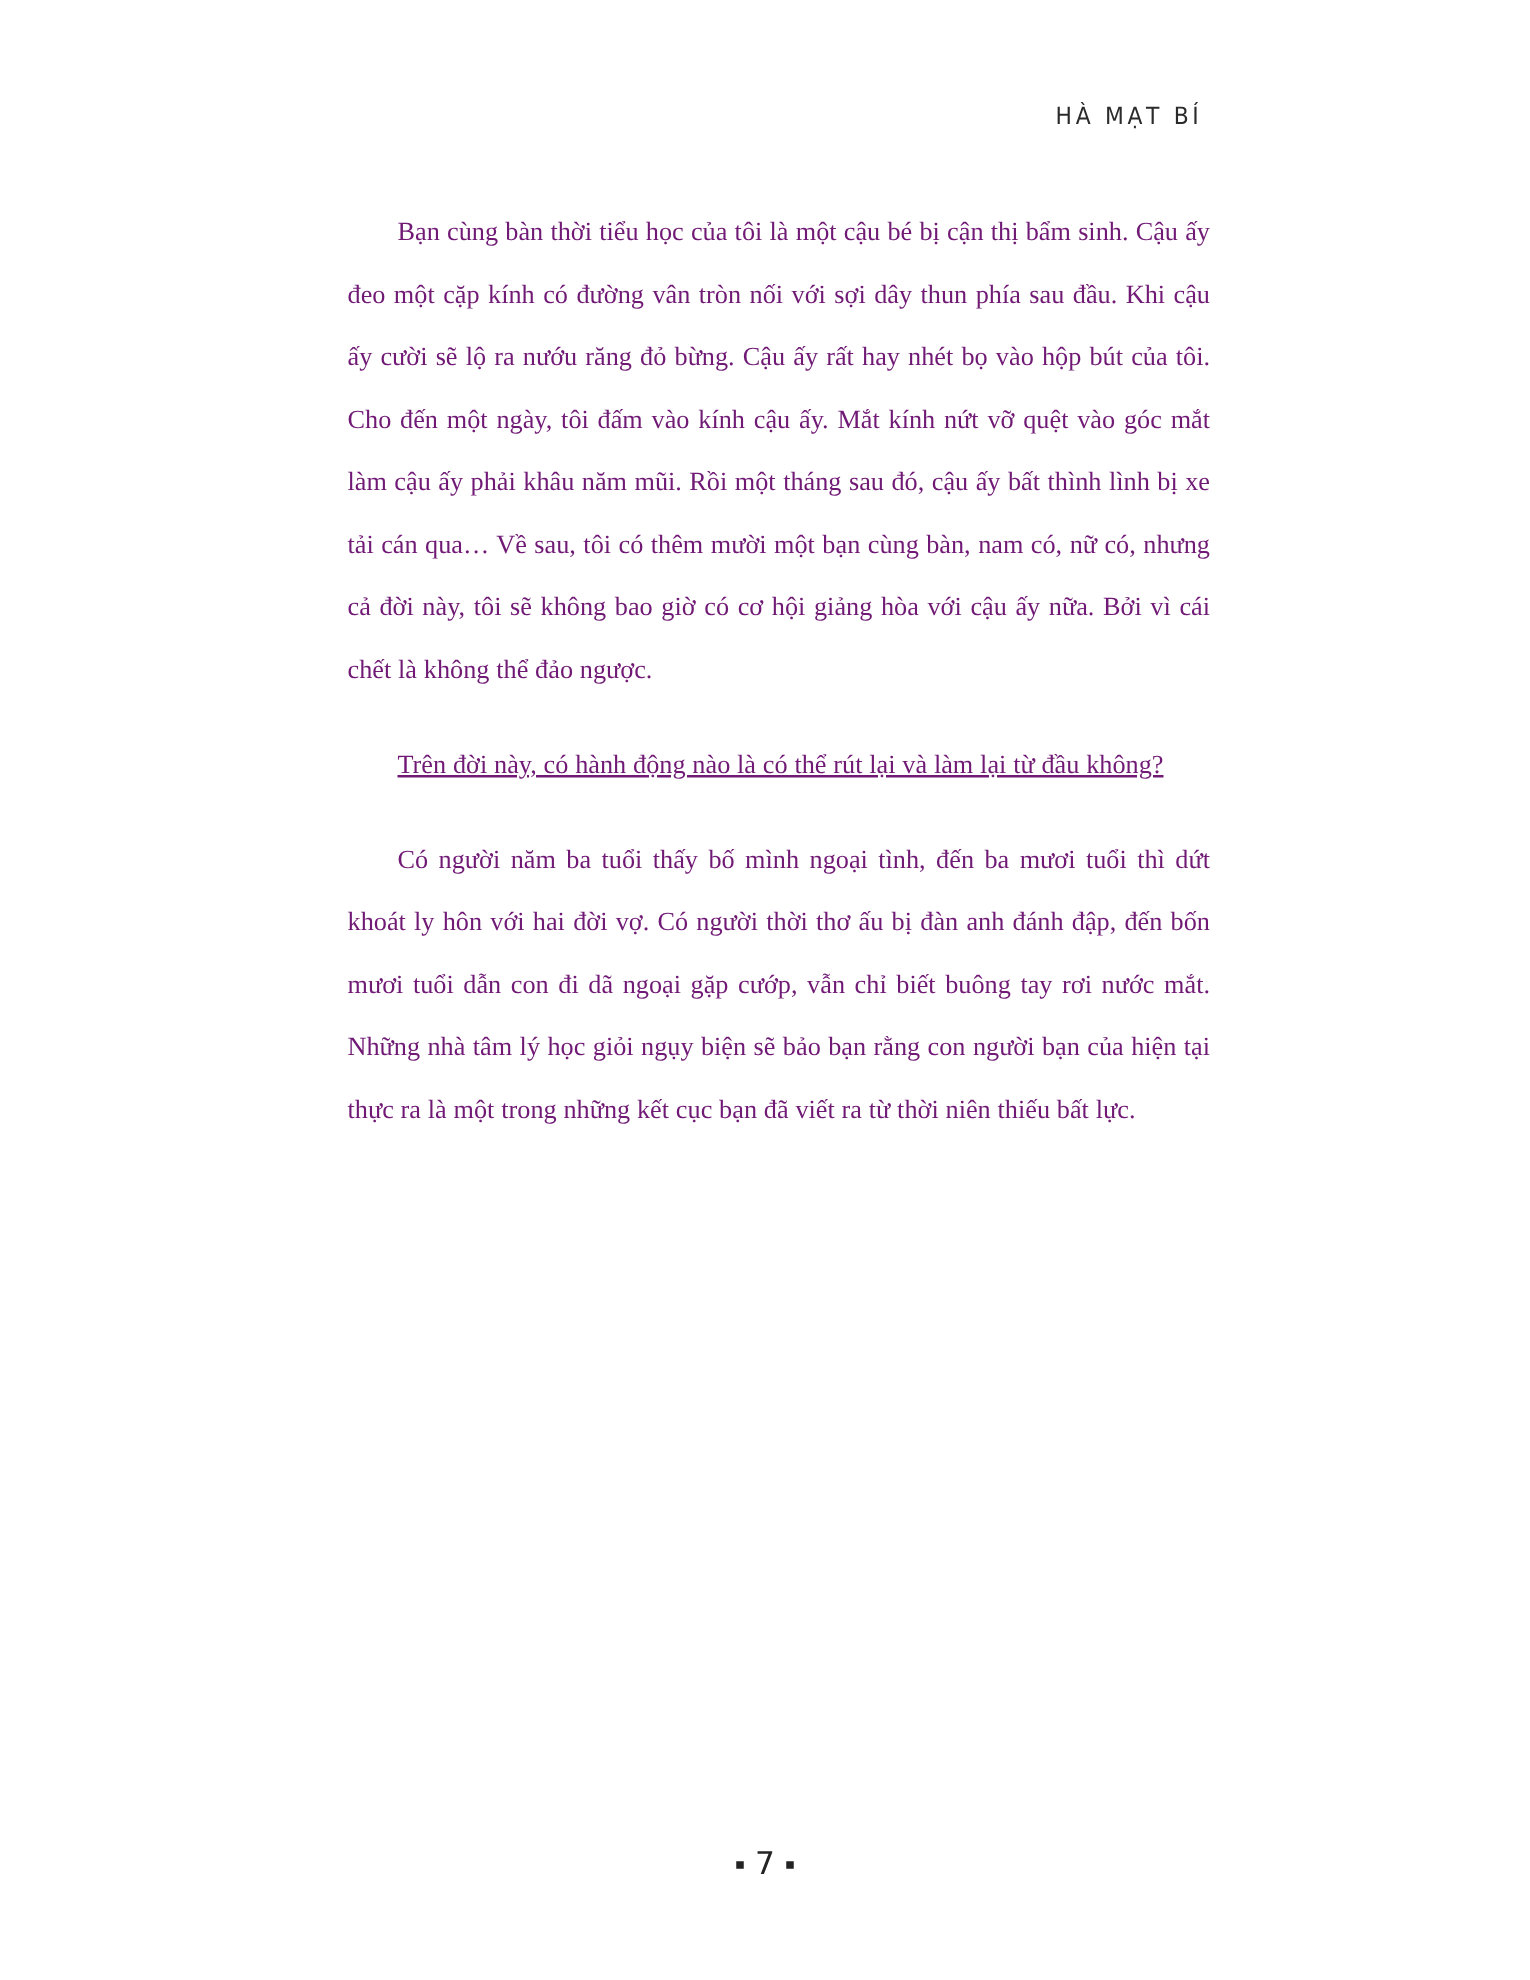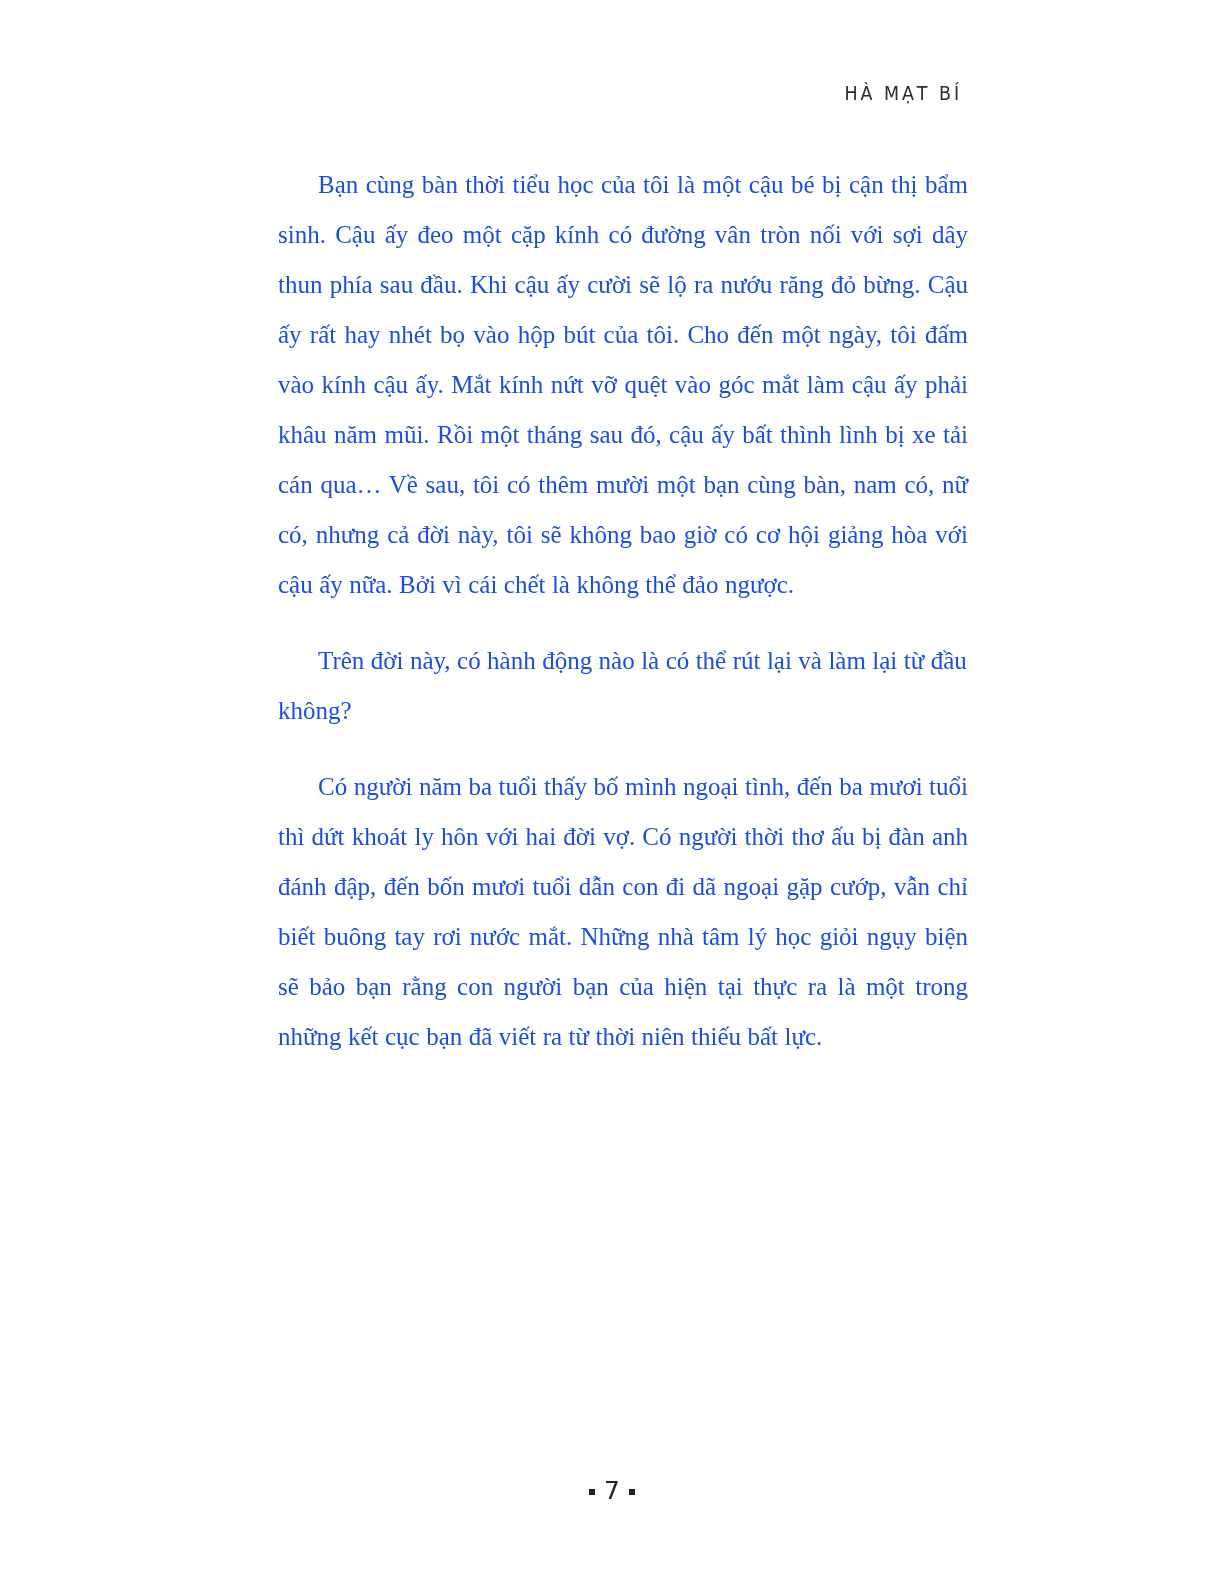--- a/index.html
+++ b/index.html
@@ -43,35 +43,36 @@
   
   .text-block {
     position: absolute;
     top: 160px;
     left: 278px;
     width: 690px;
   }
 
   .para {
     margin: 0 0 26px 0;
-    font-size: 25px;
+    font-size: 21px;
     line-height: 50px;
     text-align: justify;
     text-align-last: left;
     text-indent: 40px;
     word-spacing: 0.2px;
-    color: #1d4ed8;
+    color: #701a75;
   }
   .para:last-child {
     margin-bottom: 0;
   }
 
   
   .para.short {
     text-align: left;
+    text-decoration: underline;
   }
 
   
   .folio {
     position: absolute;
     left: 0;
     top: 1478px;
     width: 1224px;
     text-align: center;
     font-family: "DejaVu Sans", "Liberation Sans", sans-serif;

